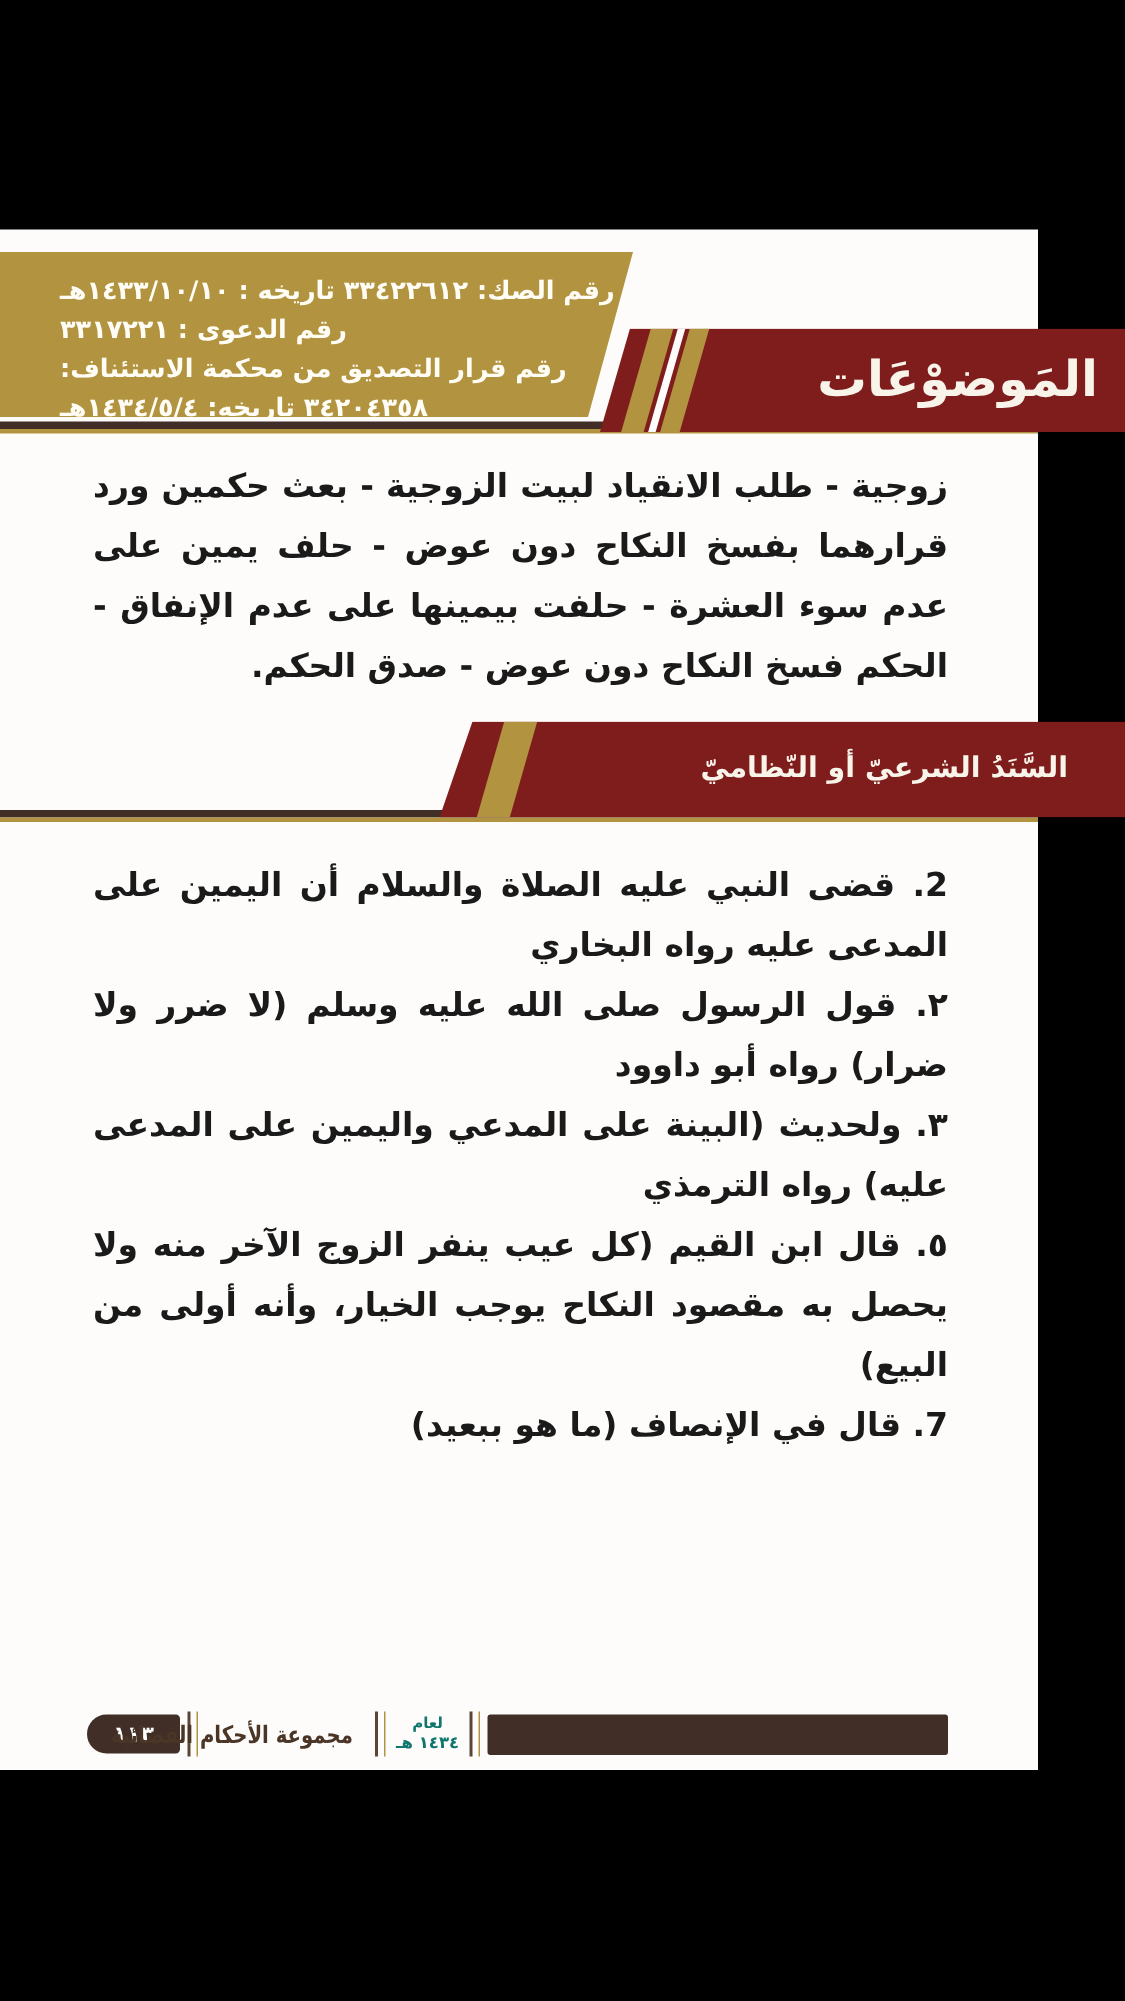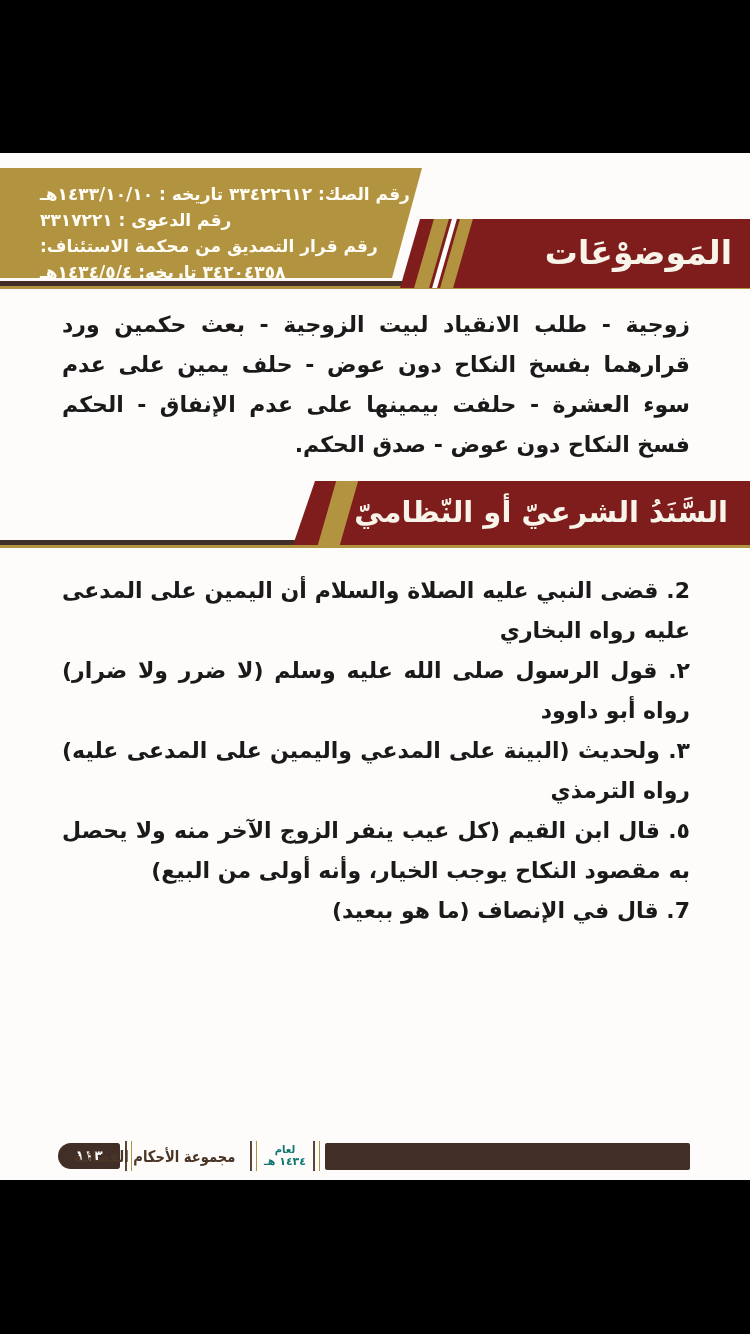--- a/index.html
+++ b/index.html
@@ -4,21 +4,21 @@
 <style>
   * { margin:0; padding:0; box-sizing:border-box; }
   html,body { width:750px; height:1334px; background:#000; overflow:hidden;
               font-family:"DejaVu Sans", sans-serif; }
   .screen { position:relative; width:750px; height:1334px; background:#000; }
 
   .letterbox { position:absolute; left:0; width:750px; background:#000; }
   .letterbox.top { top:0; height:153px; }
   .letterbox.bottom { top:1180px; height:154px; }
 
-  .page { position:absolute; top:153px; left:0; width:750px; height:1027px;
+  .page { position:absolute; top:153px; left:0; width:692px; height:1027px;
           background:#fdfcfa; direction:rtl; }
 
   
   .gold-box { position:absolute; top:15px; left:0; width:422px; height:110px;
               background:#b29440;
               clip-path:polygon(0 0, 100% 0, calc(100% - 30px) 100%, 0 100%);
               direction:rtl; text-align:right;
               padding:13px 0 0 0; color:#fffdf5;
               font-size:17px; font-weight:700; line-height:26px; }
   .gold-box .info-line { padding-right:330px; direction:rtl; white-space:nowrap; }
@@ -36,21 +36,21 @@
 
   .band.topics { top:66px; left:400px; width:350px; height:69px;
                  clip-path:polygon(20px 0, 100% 0, 100% 100%, 0 100%); }
   .band.topics .band-title { font-size:33px; }
   .band.topics .stripe.g1 { left:24px; width:15px; }
   .band.topics .stripe.w1 { left:42px; width:5px; }
   .band.topics .stripe.g2 { left:50px; width:13px; }
 
   .band.basis { top:328px; left:293px; width:457px; height:64px;
                 clip-path:polygon(22px 0, 100% 0, 100% 100%, 0 100%); }
-  .band.basis .band-title { font-size:29px; right:22px; }
+  .band.basis .band-title { font-size:19px; right:38px; }
   .band.basis .stripe.g1 { left:34px; width:22px; }
 
   
   .divider { position:absolute; left:0; right:0; height:2px;
              border-top:5px solid #402e27; border-bottom:3px solid #b29440;
              background:transparent; z-index:1; }
   .divider.d1 { top:128px; }
   .divider.d2 { top:387px; }
 
   

